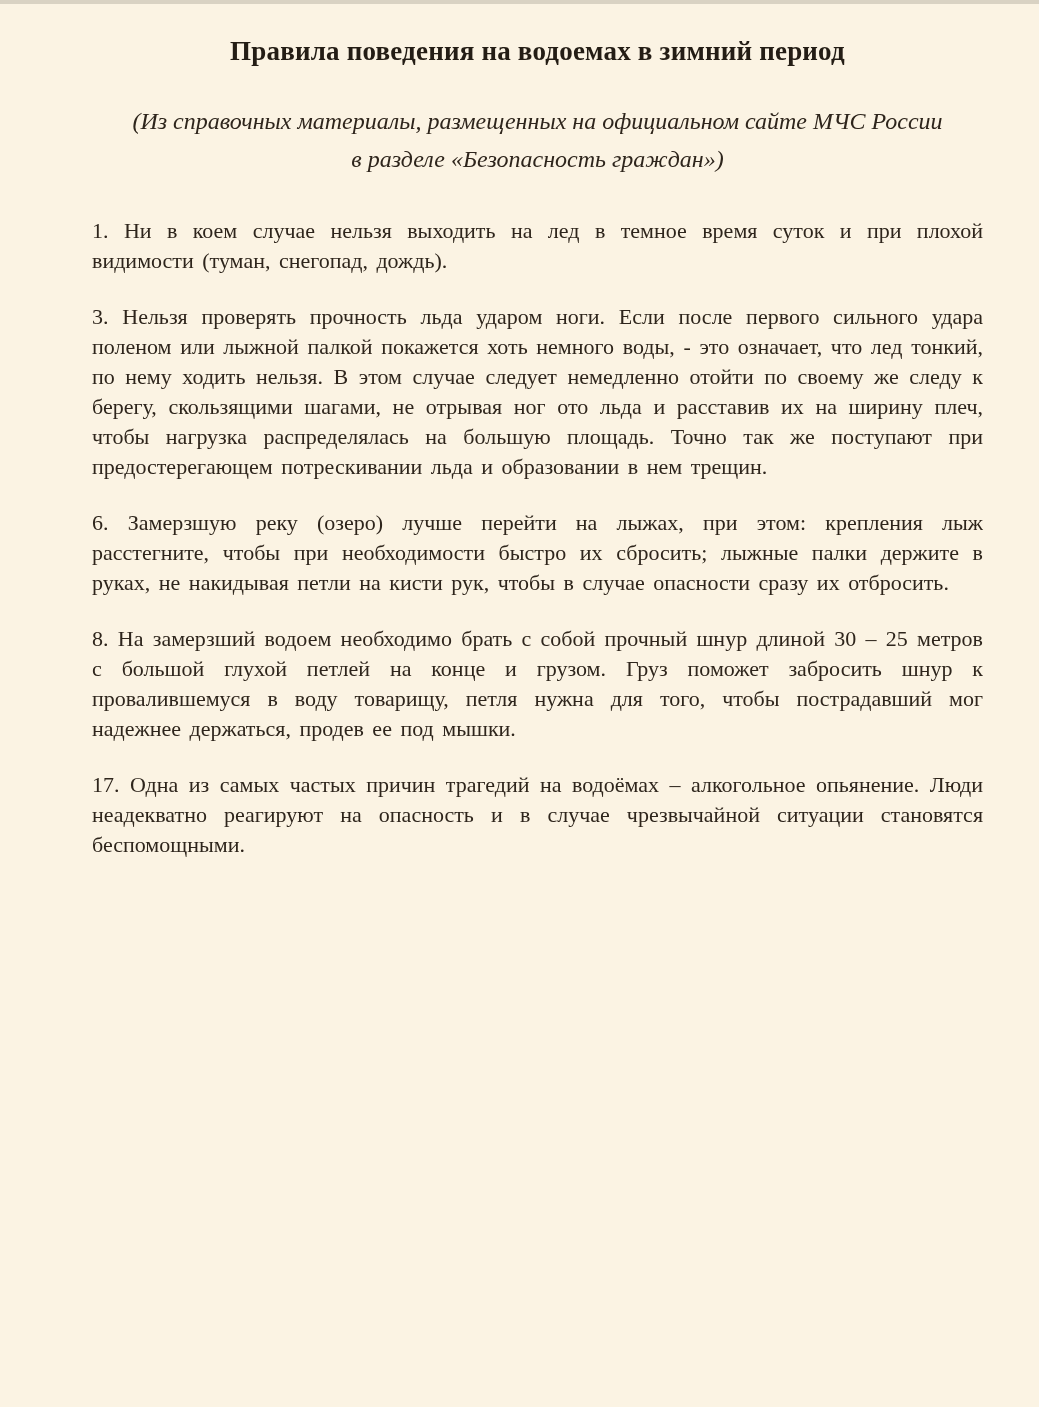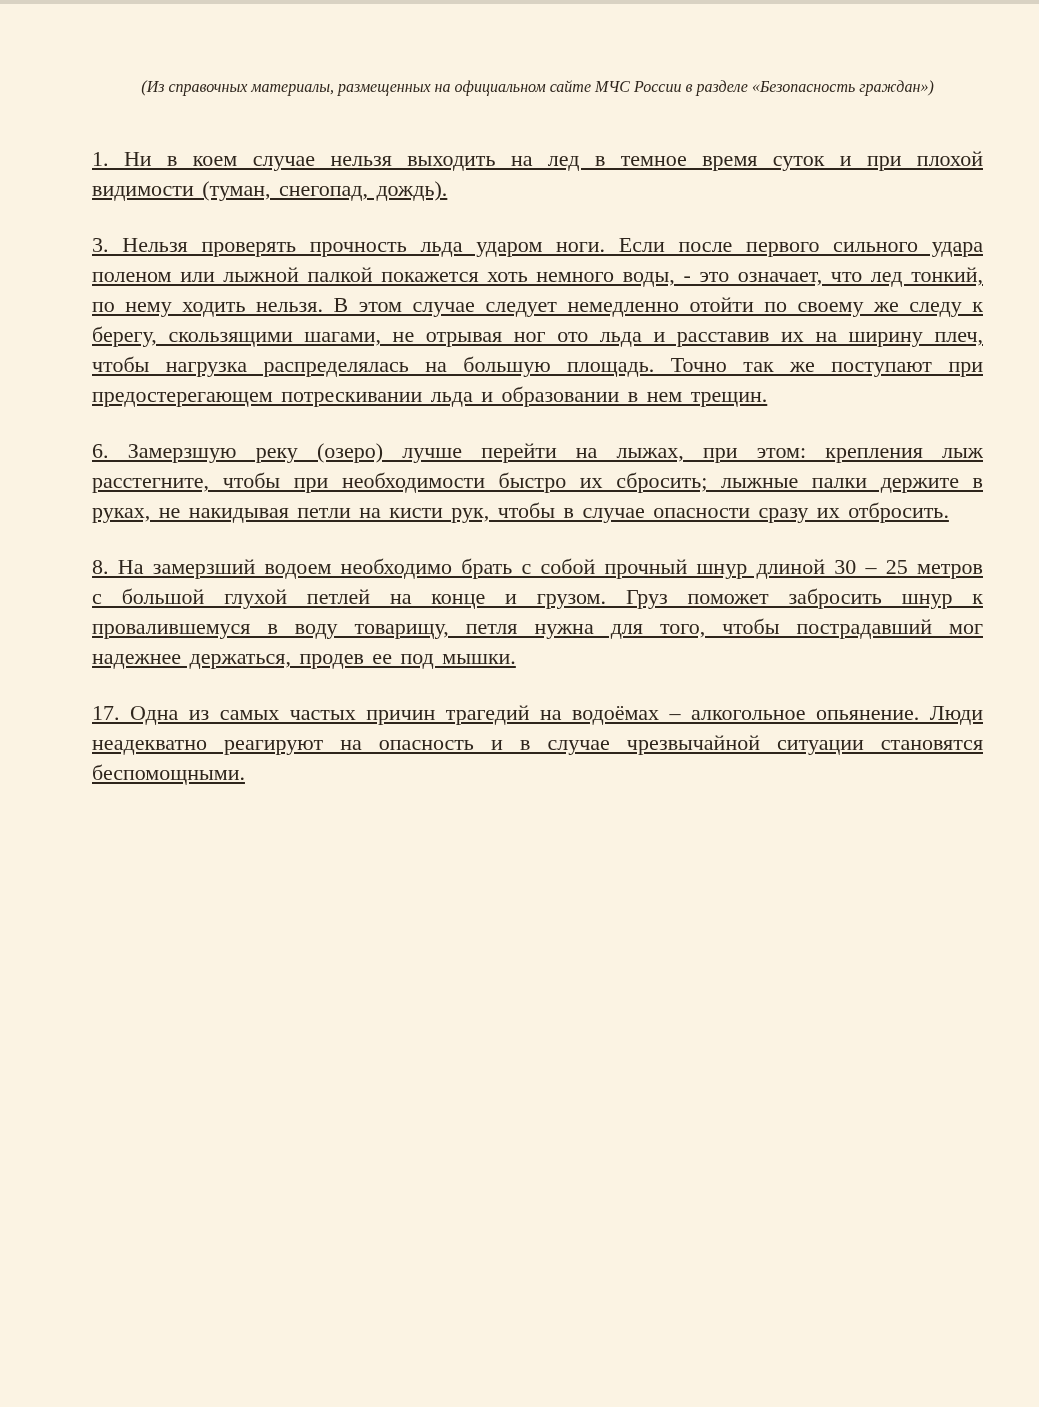--- a/index.html
+++ b/index.html
@@ -33,48 +33,48 @@
     font-weight: bold;
     font-size: 27px;
     line-height: 34px;
     margin: 0;
     color: #241d15;
     letter-spacing: 0.2px;
   }
   .doc-subtitle {
     text-align: center;
     font-style: italic;
-    font-size: 16px;
+    font-size: 24px;
     line-height: 38px;
     margin: 34px auto 0;
     max-width: 820px;
     color: #2e251c;
   }
   .rules {
     margin-top: 12px;
   }
   .rule {
     text-align: justify;
     font-size: 22px;
     line-height: 30px;
     margin: 26px 0 0;
     word-spacing: 3px;
-    text-decoration: underline;
   }
   .rule:first-child {
     margin-top: 38px;
   }
 </style>
 </head>
 <body>
 
 <div class="scan-edge"></div>
 
 <div class="page">
 
+  <h1 class="doc-title">Правила поведения на водоемах в зимний период</h1>
 
   <p class="doc-subtitle">(Из справочных материалы, размещенных на официальном сайте МЧС России в разделе «Безопасность граждан»)</p>
 
   <div class="rules">
     <p class="rule">1. Ни в коем случае нельзя выходить на лед в темное время суток и при плохой видимости (туман, снегопад, дождь).</p>
     <p class="rule">3. Нельзя проверять прочность льда ударом ноги. Если после первого сильного удара поленом или лыжной палкой покажется хоть немного воды, - это означает, что лед тонкий, по нему ходить нельзя. В этом случае следует немедленно отойти по своему же следу к берегу, скользящими шагами, не отрывая ног ото льда и расставив их на ширину плеч, чтобы нагрузка распределялась на большую площадь. Точно так же поступают при предостерегающем потрескивании льда и образовании в нем трещин.</p>
     <p class="rule">6. Замерзшую реку (озеро) лучше перейти на лыжах, при этом: крепления лыж расстегните, чтобы при необходимости быстро их сбросить; лыжные палки держите в руках, не накидывая петли на кисти рук, чтобы в случае опасности сразу их отбросить.</p>
     <p class="rule">8. На замерзший водоем необходимо брать с собой прочный шнур длиной 30 – 25 метров с большой глухой петлей на конце и грузом. Груз поможет забросить шнур к провалившемуся в воду товарищу, петля нужна для того, чтобы пострадавший мог надежнее держаться, продев ее под мышки.</p>
     <p class="rule">17. Одна из самых частых причин трагедий на водоёмах – алкогольное опьянение. Люди неадекватно реагируют на опасность и в случае чрезвычайной ситуации становятся беспомощными.</p>
   </div>

